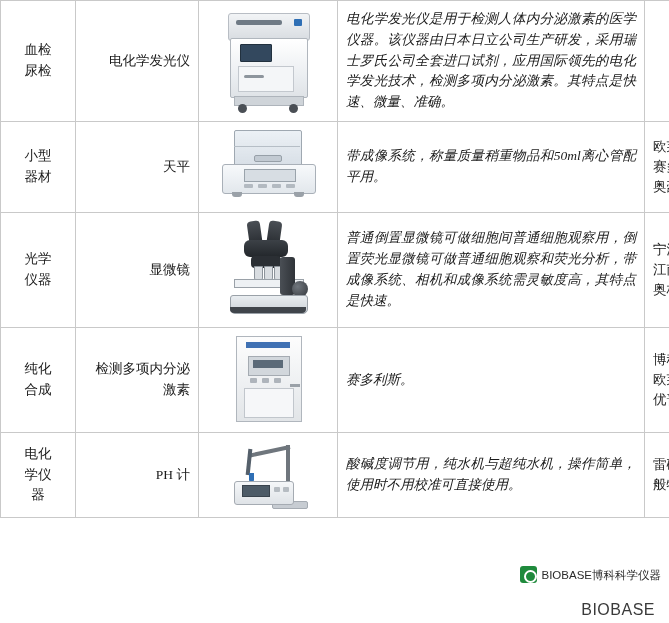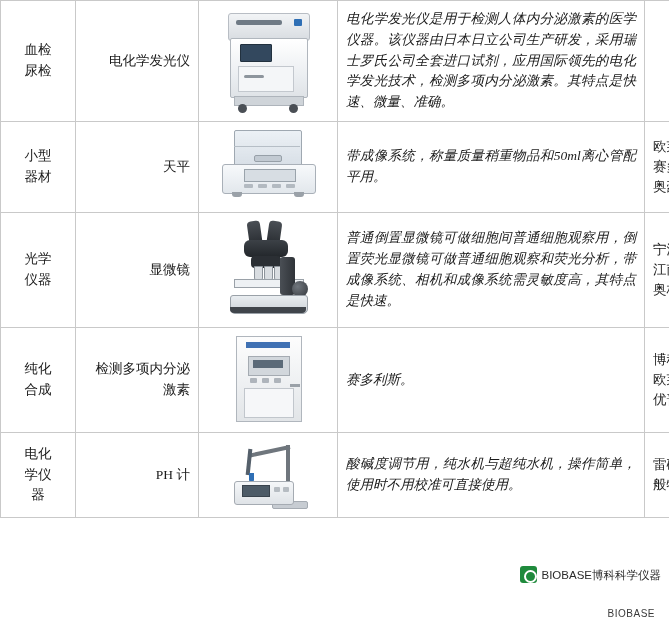--- a/index.html
+++ b/index.html
@@ -307,21 +307,21 @@
     font-family: "Liberation Sans", sans-serif;
     font-size: 11.5px;
     color: #2b2b2b;
     white-space: nowrap;
   }
   .brand-foot {
     position: absolute;
     right: 14px;
     bottom: 4px;
     font-family: "Liberation Sans", sans-serif;
-    font-size: 10px;
+    font-size: 16px;
     letter-spacing: .5px;
     color: #3a3a3a;
   }
 </style>
 </head>
 <body>
 
 <table class="spec-table">
   <tbody>
 

